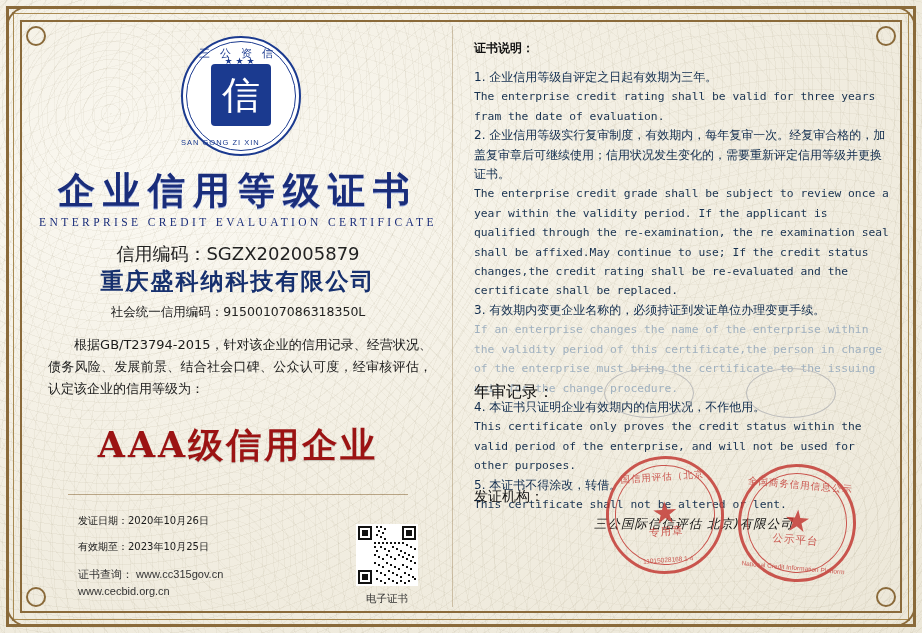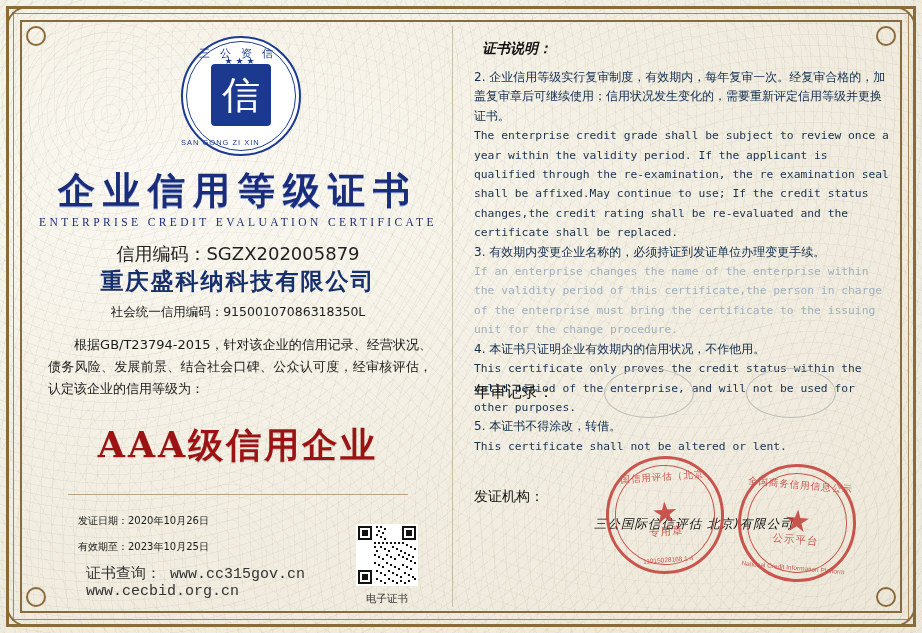--- a/index.html
+++ b/index.html
@@ -147,41 +147,40 @@
   }
   .hr-line{
     position:absolute;left:42px;right:42px;top:468px;height:0;
     border-top:1px solid rgba(138,106,58,.55);
   }
   .dates{
     position:absolute;left:52px;top:482px;font-size:10px;color:#1a1a1a;
     font-family:"DejaVu Sans", sans-serif;line-height:26px;
   }
   .query{
-    position:absolute;left:52px;top:540px;font-size:15px;color:#333;
-    font-family:Liberation Mono, monospace;line-height:17px;margin-left:8px;
+    position:absolute;left:52px;top:540px;font-size:11px;color:#333;
+    font-family:Liberation Sans, sans-serif;line-height:17px;
   }
   .qr{
     position:absolute;left:330px;top:498px;width:62px;height:62px;
     background:#fff;
   }
   .qr-caption{
     position:absolute;left:318px;top:566px;width:86px;text-align:center;
     font-size:10.5px;color:#333;font-family:"DejaVu Sans", sans-serif;
   }
 
   
   .right{
     position:absolute;left:466px;top:26px;right:26px;bottom:26px;
   }
   .notes-title{
-    position:absolute;left:16px;top:14px;
-    font-size:14px;font-weight:bold;color:#111;
+    position:absolute;left:8px;top:14px;
+    font-size:12px;font-weight:bold;color:#111;
     font-family:"DejaVu Sans", sans-serif;
-    font-style:italic;
   }
   .notes{
     position:absolute;left:8px;right:4px;top:42px;
     font-size:11.3px;line-height:19.4px;color:#17314f;
     font-family:"DejaVu Sans Mono", monospace;
   }
   .notes .cn{font-family:"DejaVu Sans", sans-serif;font-size:12px;color:#0f2b4d;}
   .notes .faded{color:#9fb0bf;}
   .annual{
     position:absolute;left:8px;top:356px;
@@ -382,20 +381,24 @@
     </div>
     <div class="qr-caption">电子证书</div>
   </div>
 
   <div class="right">
 
     <div class="notes-title">证书说明：</div>
 
     <div class="notes">
       <div>
+        <div class="cn">1. 企业信用等级自评定之日起有效期为三年。</div>
+        <div>The enterprise credit rating shall be valid for three years fram the date of evaluation.</div>
+      </div>
+      <div>
         <div class="cn">2. 企业信用等级实行复审制度，有效期内，每年复审一次。经复审合格的，加盖复审章后可继续使用；信用状况发生变化的，需要重新评定信用等级并更换证书。</div>
         <div>The enterprise credit grade shall be subject to review once a year within the validity period. If the applicant is qualified through the re-examination, the re examination seal shall be affixed.May continue to use; If the credit status changes,the credit rating shall be re-evaluated and the certificate shall be replaced.</div>
       </div>
       <div>
         <div class="cn">3. 有效期内变更企业名称的，必须持证到发证单位办理变更手续。</div>
         <div class="faded">If an enterprise changes the name of the enterprise within the validity period of this certificate,the person in charge of the enterprise must bring the certificate to the issuing unit for the change procedure.</div>
       </div>
       <div>
         <div class="cn">4. 本证书只证明企业有效期内的信用状况，不作他用。</div>
         <div>This certificate only proves the credit status within the valid period of the enterprise, and will not be used for other purposes.</div>

